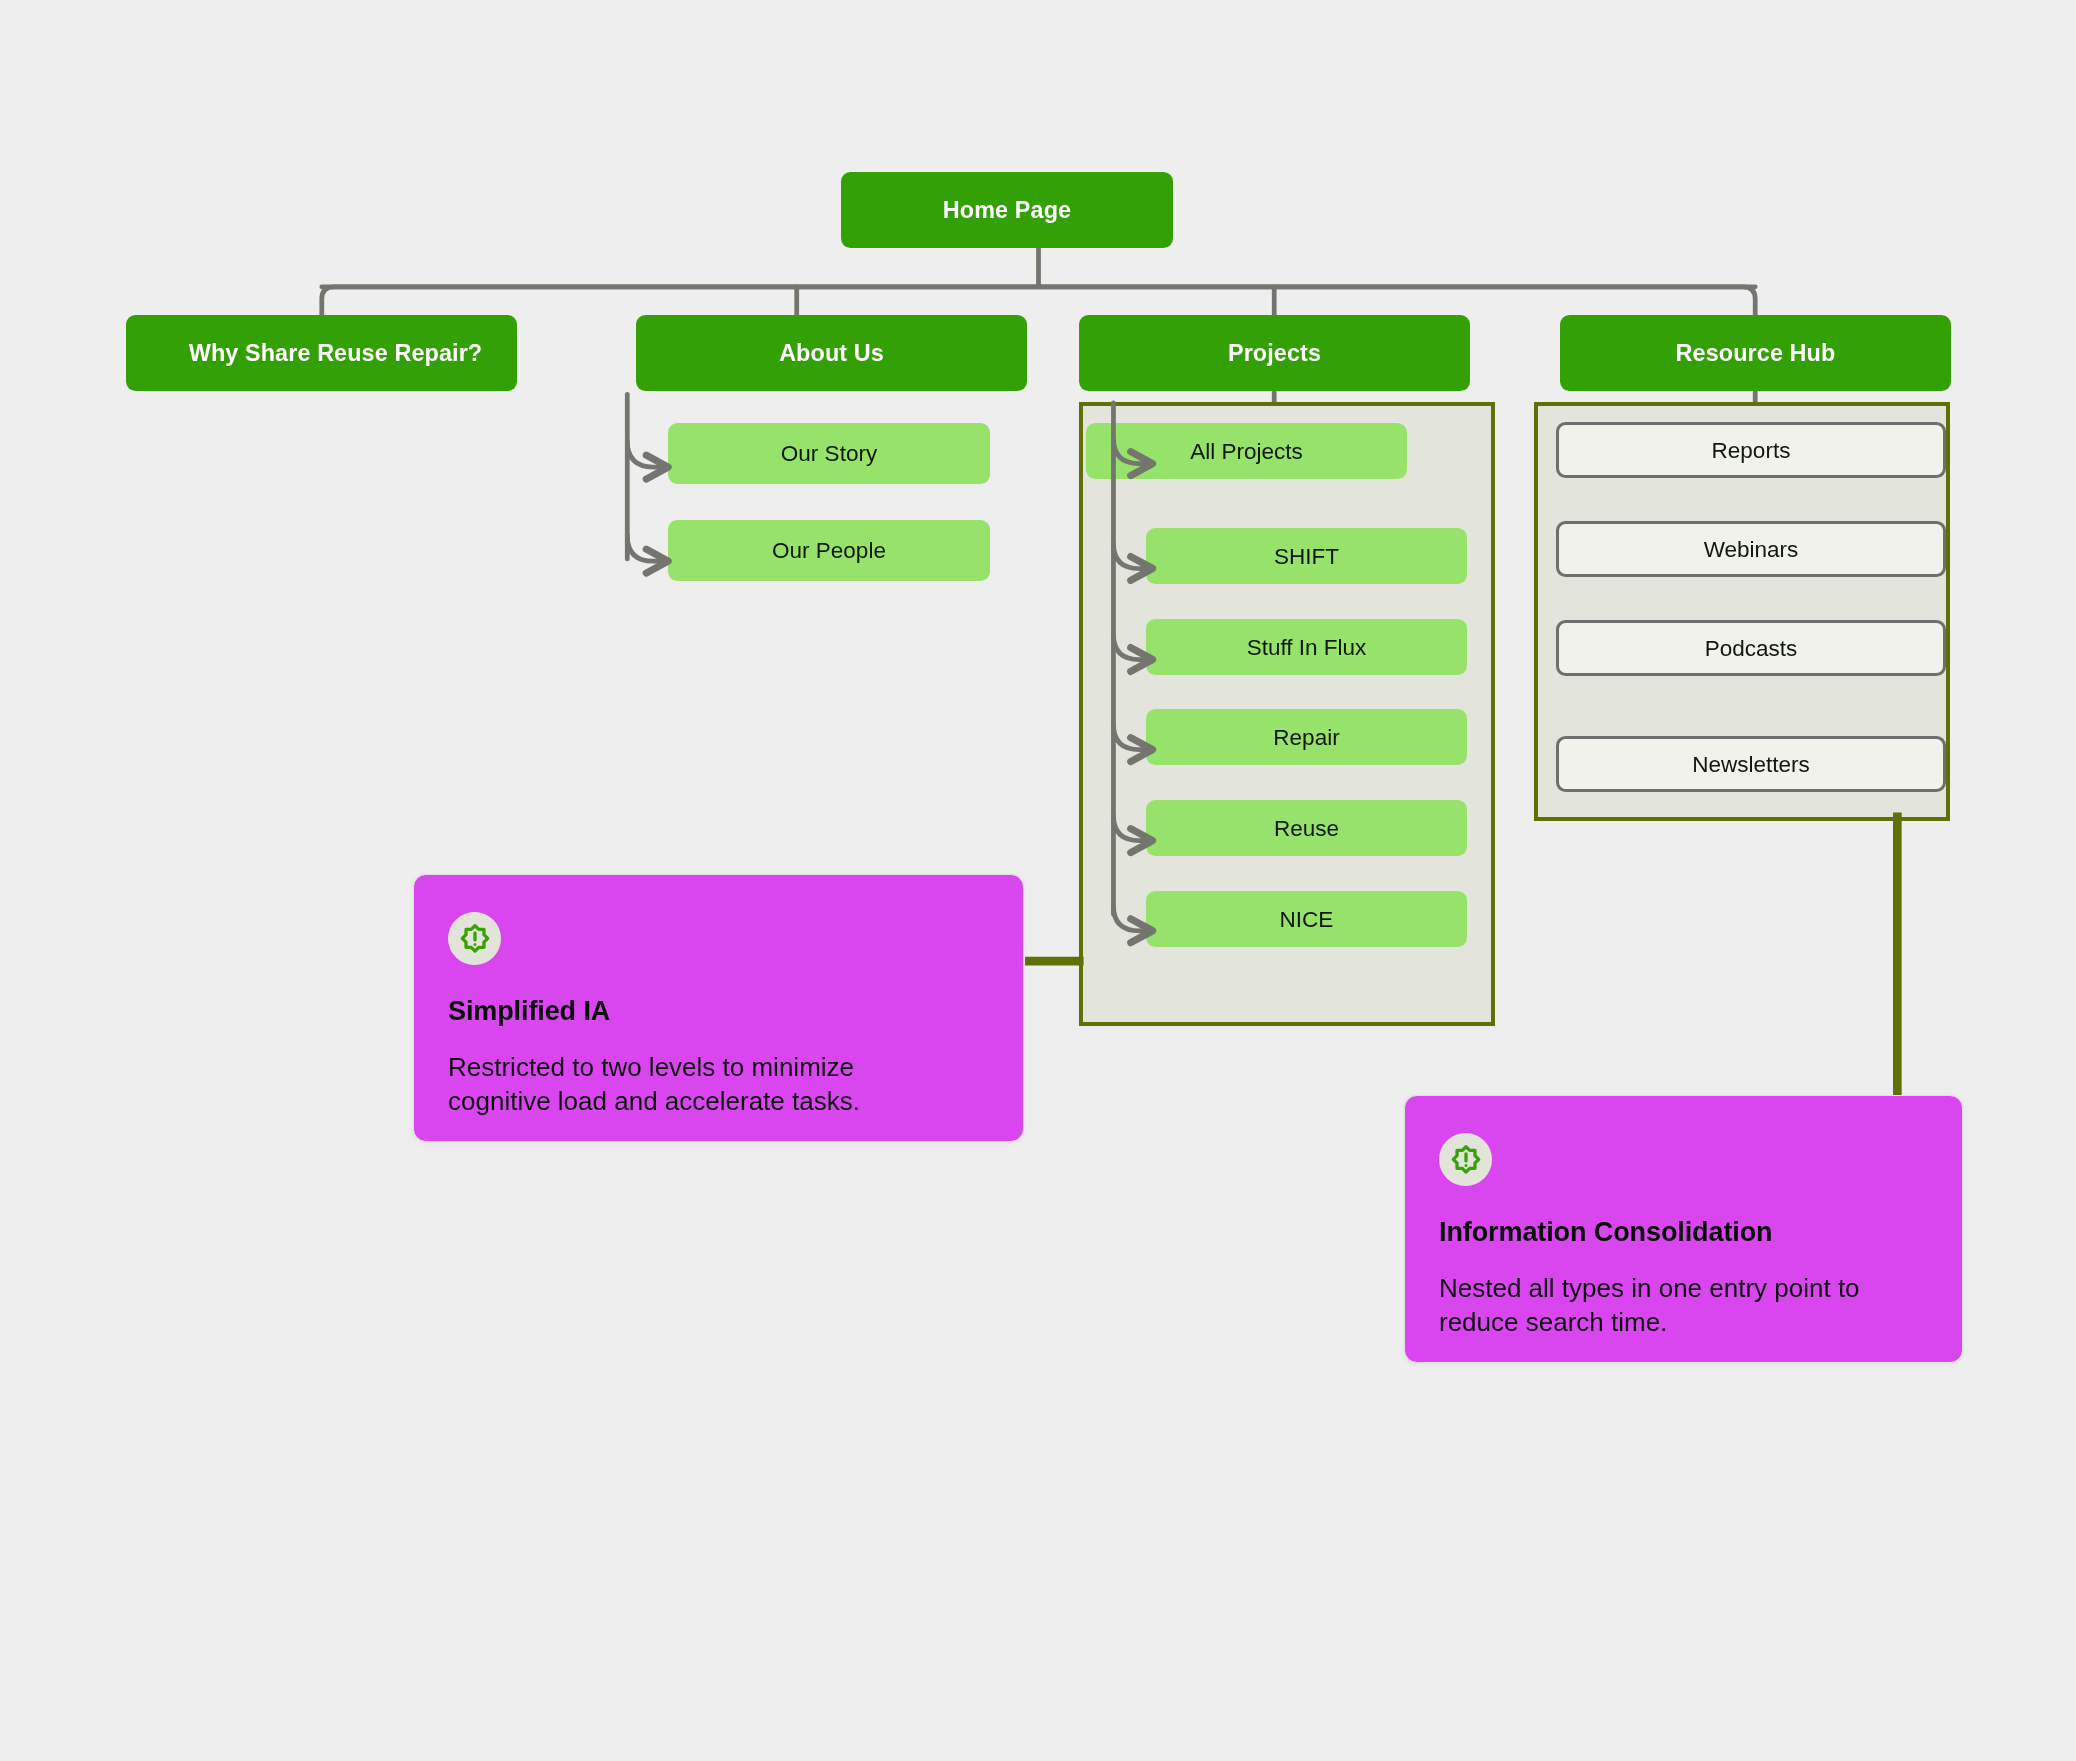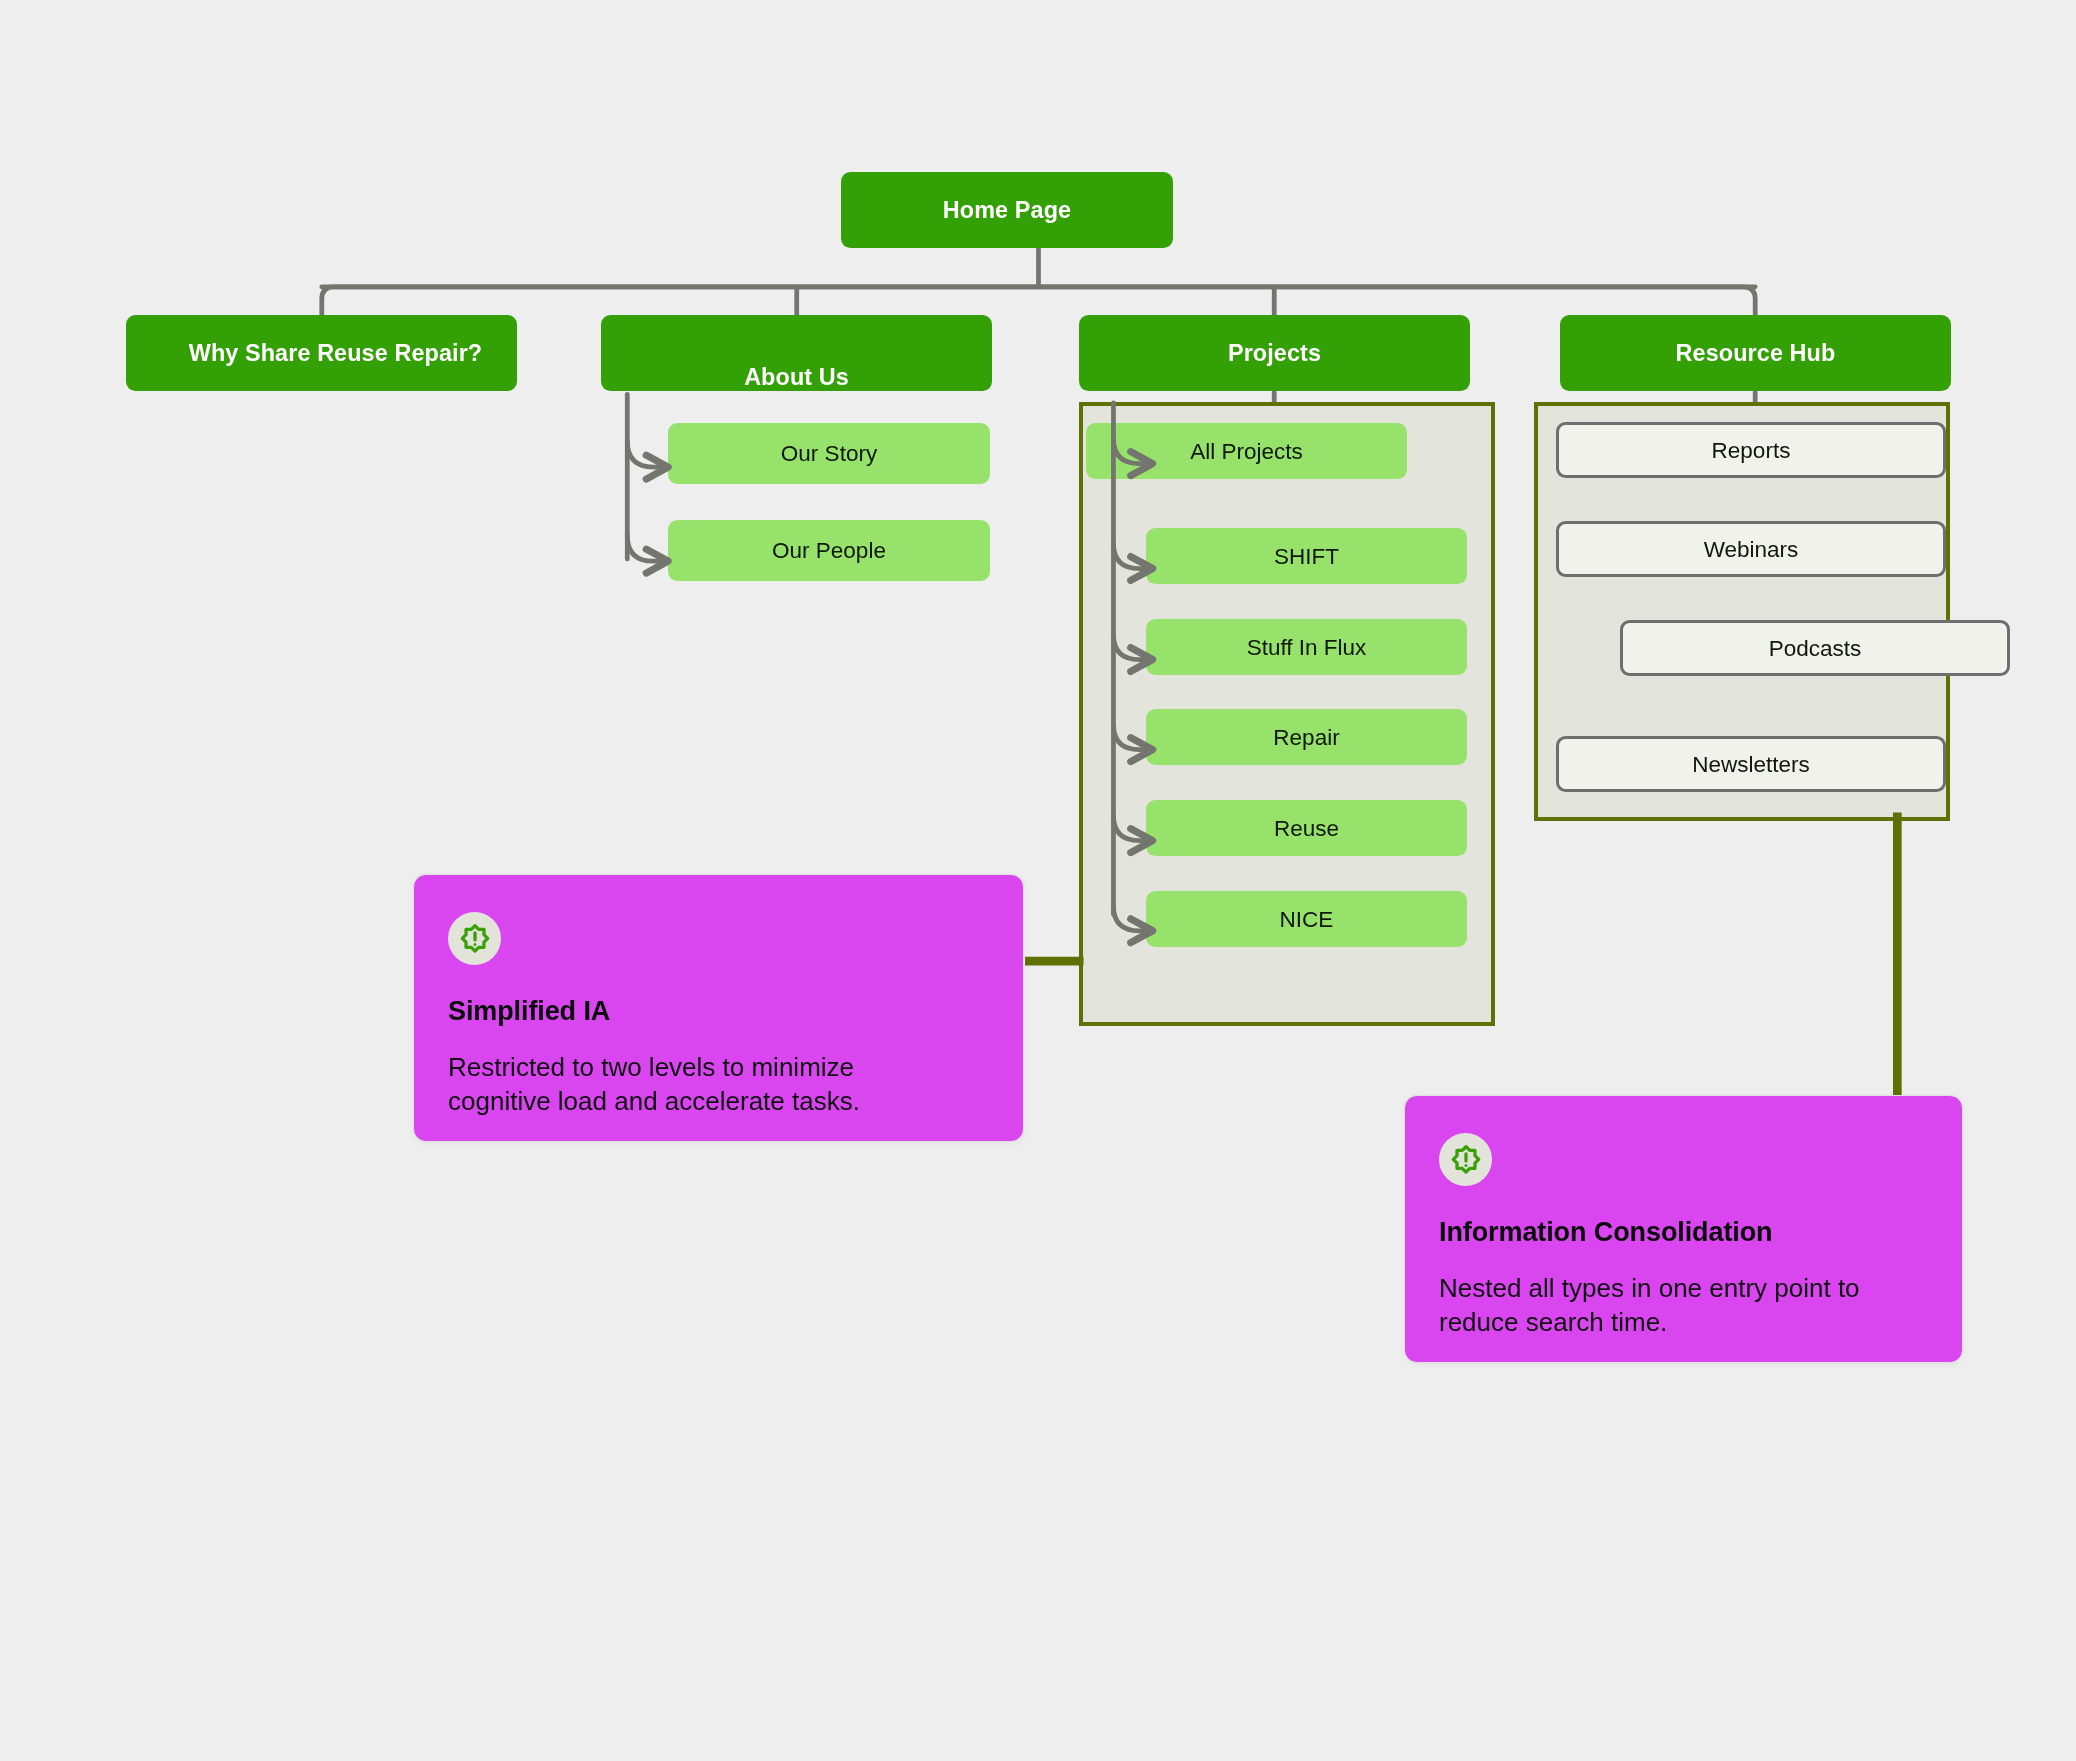--- a/index.html
+++ b/index.html
@@ -184,21 +184,21 @@
   </svg>
 
   <div class="node primary" style="left:841px; top:172px; width:332px; height:76px;">
     <span class="node-label">Home Page</span>
   </div>
 
   <div class="node primary" style="left:126px; top:315px; width:391px; height:76px;padding-left:28px;">
     <span class="node-label">Why Share Reuse Repair?</span>
   </div>
 
-  <div class="node primary" style="left:601px; top:315px; width:391px; height:76px;align-items:flex-end;">
+  <div class="node primary" style="left:636px; top:315px; width:391px; height:76px;">
     <span class="node-label">About Us</span>
   </div>
 
   <div class="node primary" style="left:1079px; top:315px; width:391px; height:76px;">
     <span class="node-label">Projects</span>
   </div>
 
   <div class="node primary" style="left:1560px; top:315px; width:391px; height:76px;">
     <span class="node-label">Resource Hub</span>
   </div>
@@ -236,21 +236,21 @@
   </div>
 
   <div class="node outline" style="left:1556px; top:422px; width:390px; height:56px;">
     <span class="node-label">Reports</span>
   </div>
 
   <div class="node outline" style="left:1556px; top:521px; width:390px; height:56px;">
     <span class="node-label">Webinars</span>
   </div>
 
-  <div class="node outline" style="left:1620px; top:620px; width:390px; height:56px;">
+  <div class="node outline" style="left:1556px; top:620px; width:390px; height:56px;">
     <span class="node-label">Podcasts</span>
   </div>
 
   <div class="node outline" style="left:1556px; top:736px; width:390px; height:56px;">
     <span class="node-label">Newsletters</span>
   </div>
 
   <div class="card" style="left:413px; top:874px; width:611px; height:268px;">
     <div class="card-icon">
       <svg width="38" height="38" viewBox="0 0 24 24" xmlns="http://www.w3.org/2000/svg" fill="none" stroke="#3aa007" stroke-width="2.1" stroke-linecap="round" stroke-linejoin="round">

